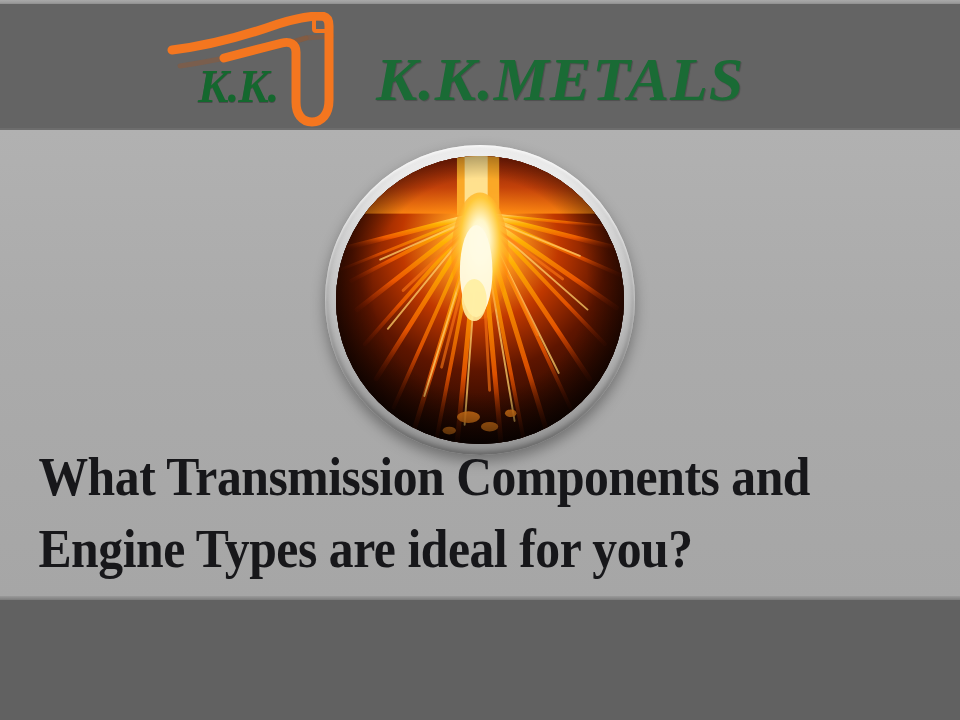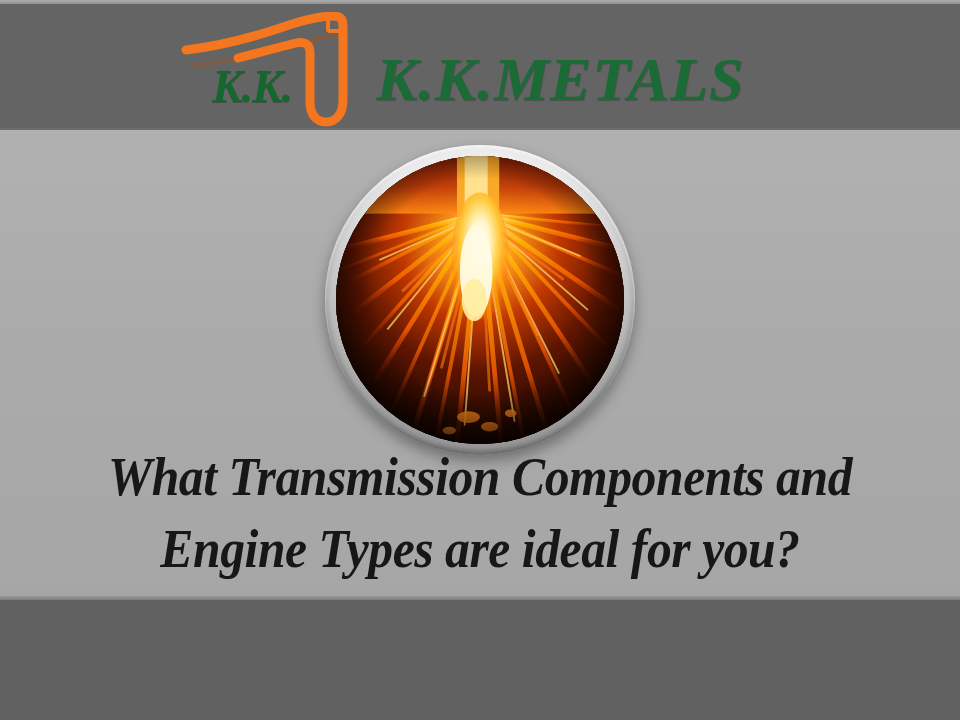--- a/index.html
+++ b/index.html
@@ -37,21 +37,21 @@
     position:absolute; left:0; top:596px; width:960px; height:4px;
     background:linear-gradient(to bottom,#9a9a9a 0%, #7c7c7c 100%);
   }
   .footer-band {
     position:absolute; left:0; top:600px; width:960px; height:120px;
     background:#616161;
   }
 
   
   .logo-wrap {
-    position:absolute; left:180px; top:8px; width:200px; height:118px;
+    position:absolute; left:166px; top:8px; width:200px; height:118px;
   }
   .hook-svg { position:absolute; left:0; top:0; }
   .logo-kk {
     position:absolute; left:32px; top:52px;
     font-family:"Liberation Serif", serif;
     font-style:italic; font-weight:bold;
     font-size:46px; line-height:46px;
     color:#14682e;
     letter-spacing:-1px;
     text-shadow:0 1px 0 rgba(0,0,0,0.25);
@@ -88,22 +88,21 @@
     border-radius:50%;
     overflow:hidden;
     background:#140603;
     box-shadow:inset 0 0 10px rgba(0,0,0,0.9);
   }
   .spark-svg { position:absolute; left:0; top:0; width:100%; height:100%; display:block; }
 
   
   .title-block {
     position:absolute; left:0; top:446px; width:960px;
-    text-align:center;
-    font-style:italic;
+    text-align:left;
   }
   .title-line {
     font-family:"Liberation Serif", serif;
     font-weight:bold;
     color:#17171a;
     white-space:nowrap;
     display:block;
     transform-origin:center center;
   }
   .title-line-1 {

